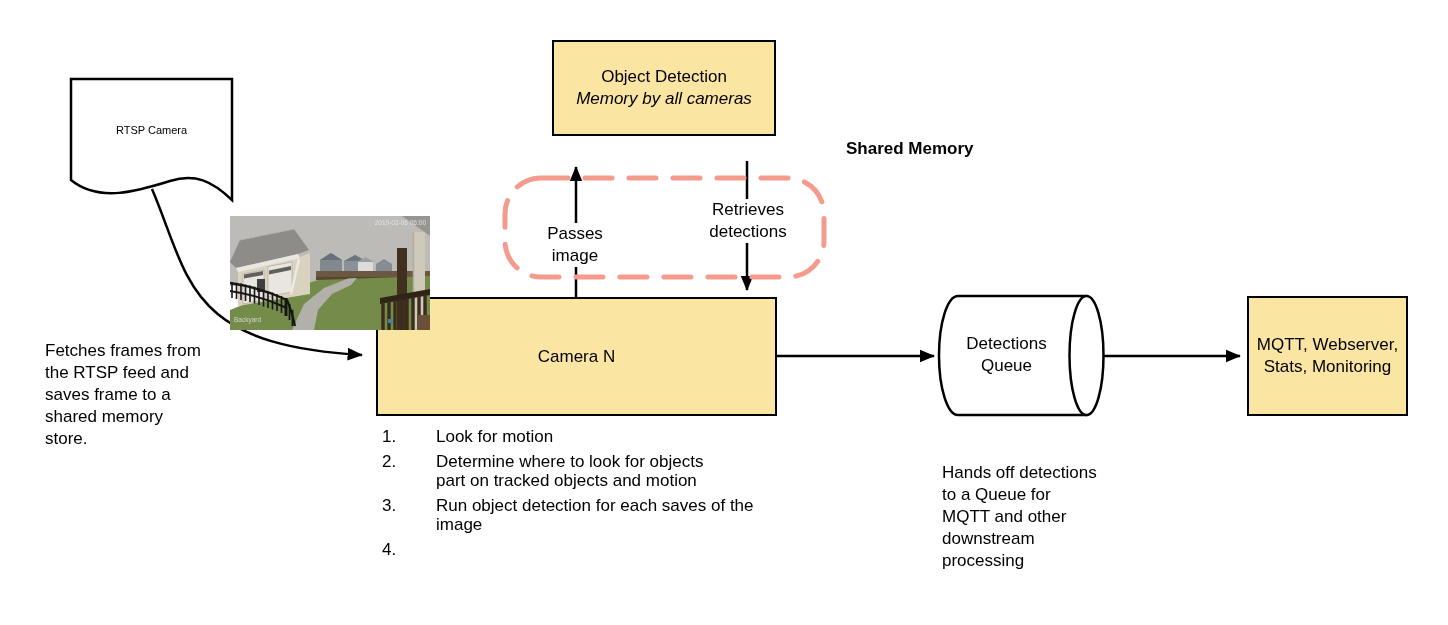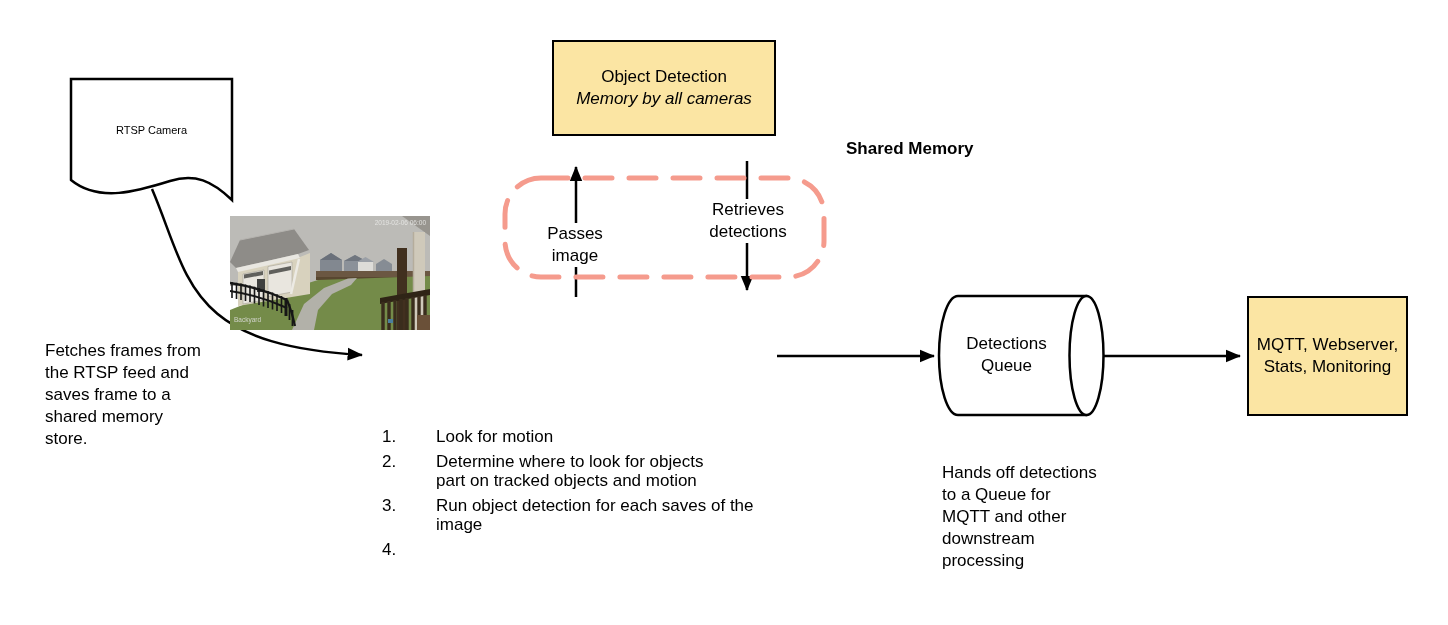--- a/index.html
+++ b/index.html
@@ -75,20 +75,23 @@
     <ellipse cx="1086.5" cy="355.5" rx="17" ry="59.5" fill="#ffffff" stroke="#000" stroke-width="2.5"></ellipse>
 
     <line x1="1104" y1="356" x2="1240" y2="356" stroke="#000" stroke-width="2.5" marker-end="url(#ah)"></line>
   </svg>
 
   <div class="node" id="node-object-detection">
     <div>Object Detection</div>
     <div class="subtitle">Memory by all cameras</div>
   </div>
 
+  <div class="node" id="node-camera-n">
+    <div>Camera N</div>
+  </div>
 
   <div class="node" id="node-mqtt">
     <div class="prewrap">MQTT, Webserver,
 Stats, Monitoring</div>
   </div>
 
   <div id="camera-feed">
     <svg width="200" height="114" viewBox="0 0 200 114">
       <rect x="0" y="0" width="200" height="70" fill="#bcbbb7"></rect>
 

